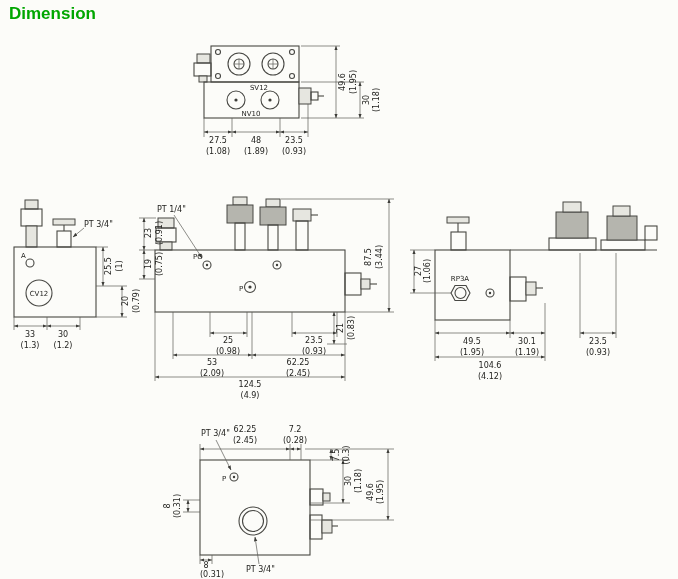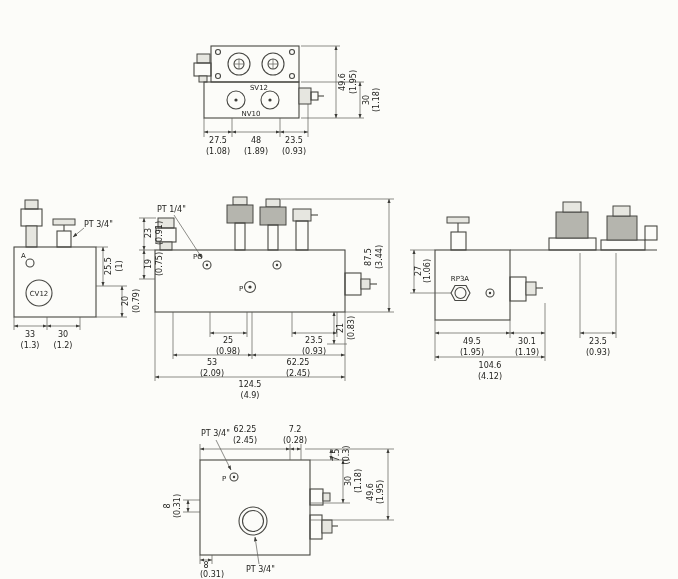--- a/index.html
+++ b/index.html
@@ -15,20 +15,21 @@
   .lead{fill:none;stroke:#5c5c57;stroke-width:.7;marker-end:url(#arr);}
   text{fill:#232320;}
   .t8{font-size:8px;}
   .t7{font-size:7px;}
   .mid{text-anchor:middle;}
 </style>
 </head>
 <body>
 
 <div id="page">
+  <div id="title" style="color: rgb(0, 166, 0);">Dimension</div>
 
   <svg width="678" height="579" viewBox="0 0 678 579">
     <defs>
       <marker id="arr" viewBox="0 0 10 10" refX="9" refY="5" markerWidth="7" markerHeight="7" orient="auto-start-reverse">
         <path d="M0,1.5 L9.5,5 L0,8.5 z" fill="#3c3c38"></path>
       </marker>
     </defs>
 
     <g>
       <g>

